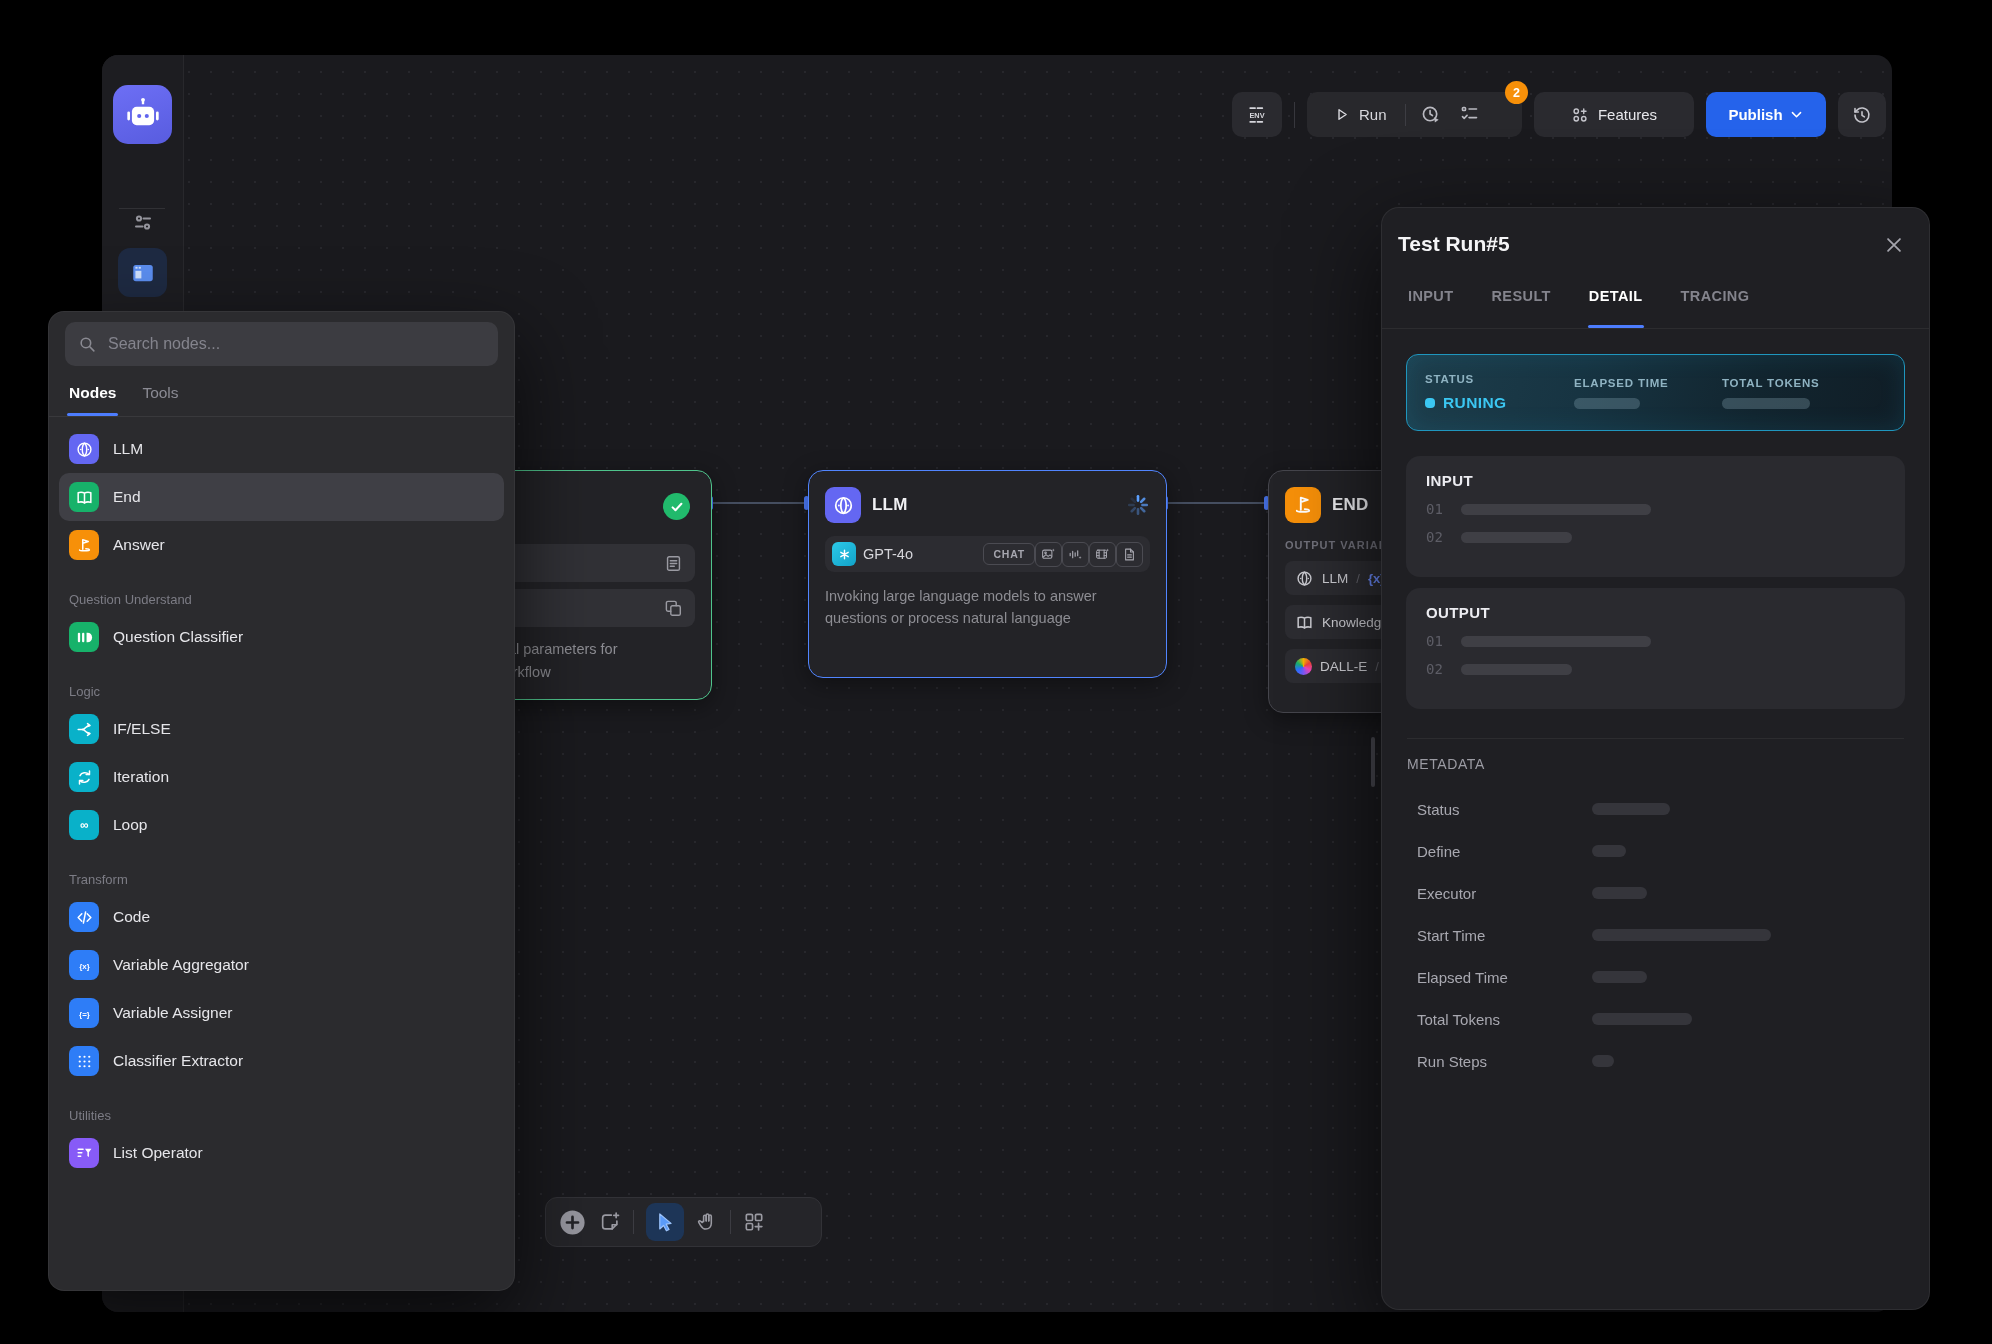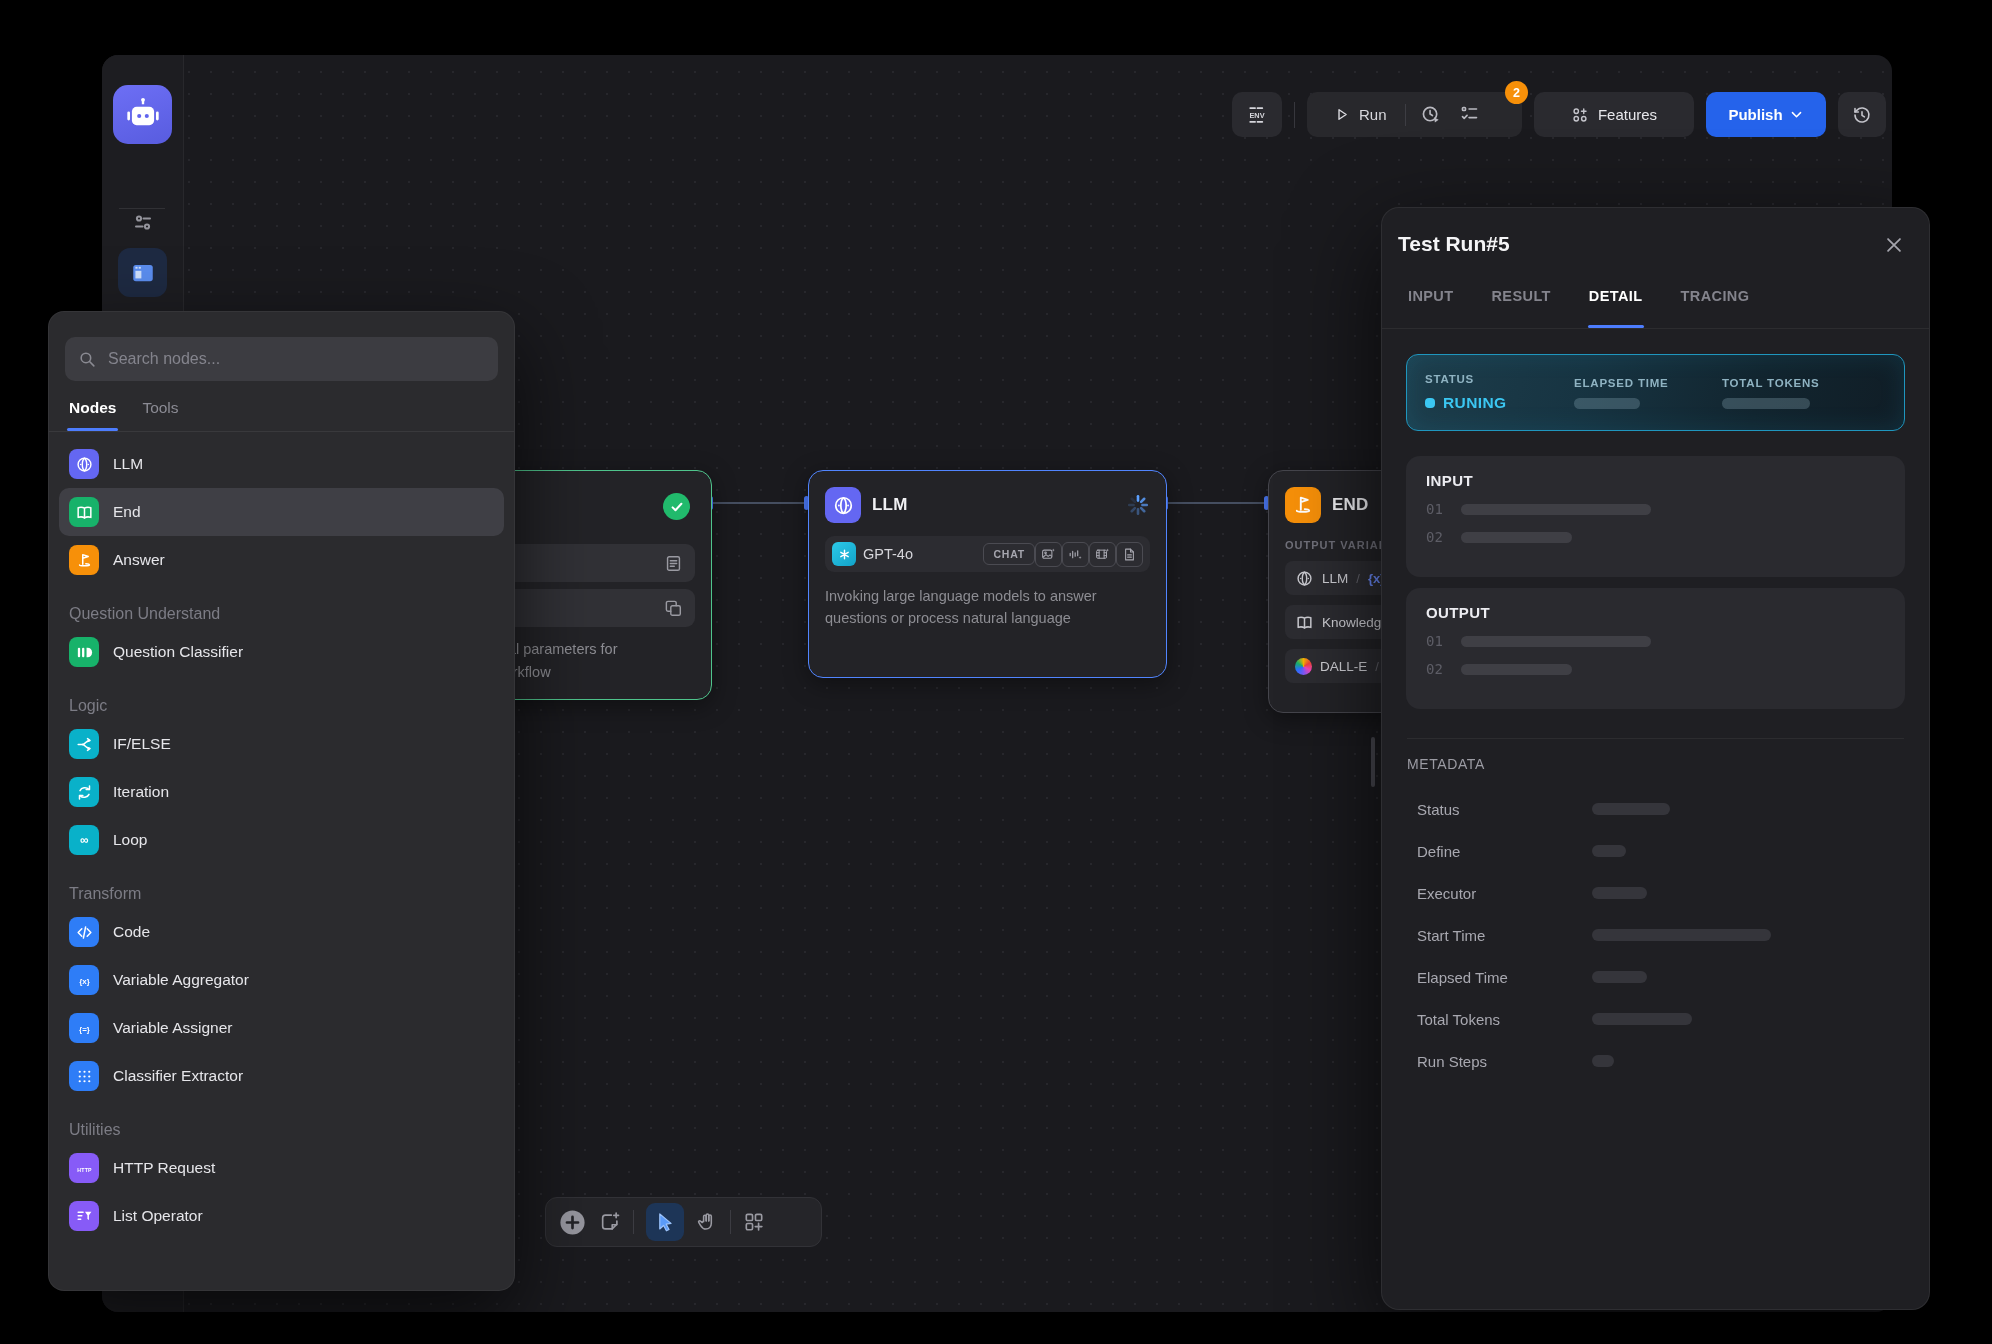--- a/index.html
+++ b/index.html
@@ -92,39 +92,39 @@
   #canvas-toolbar{position:absolute;left:443px;top:1142px;width:277px;height:50px;background:#252529;
     border:1px solid #323237;border-radius:12px;display:flex;align-items:center;padding:0 12px;gap:12px;box-sizing:border-box;}
   .ct-item{display:flex;align-items:center;justify-content:center;color:#9a9aa2;}
   .ct-item svg{width:22px;height:22px;}
   .ct-item.big svg{width:29px;height:29px;}
   .ct-div{width:1px;height:24px;background:#3c3c42;}
   .ct-active{width:38px;height:38px;border-radius:9px;background:#1d3557;}
   .ct-active svg{width:22px;height:22px;}
   
   #palette{position:absolute;left:48px;top:311px;width:467px;height:980px;background:#2b2b2e;border-radius:16px;
-    border:1px solid rgba(255,255,255,.05);box-shadow:0 30px 80px rgba(0,0,0,.65);padding:25px 0 0;box-sizing:border-box;}
+    border:1px solid rgba(255,255,255,.05);box-shadow:0 30px 80px rgba(0,0,0,.65);padding:10px 0 0;box-sizing:border-box;}
   #search-box{margin:0 16px;height:44px;background:#3c3c41;border-radius:10px;display:flex;align-items:center;
     padding:0 13px;gap:9px;}
   #search-box svg{width:19px;height:19px;color:#8a8a92;flex:none;}
   #search-input{background:transparent;border:none;outline:none;color:#e6e6ea;font-size:16px;width:100%;
     font-family:"Liberation Sans",sans-serif;}
   #search-input::placeholder{color:#84848d;}
   #palette-tabs{margin:14px 20px 0;display:flex;gap:26px;height:36px;position:relative;}
   .pt{font-size:15.5px;color:#8b8b94;padding-top:4px;position:relative;}
   .pt.active{color:#fff;font-weight:700;}
   .pt.active::after{content:"";position:absolute;left:-2px;right:-2px;bottom:0;height:3px;border-radius:2px;background:#4d7dfe;}
   #palette-divider{height:1px;background:rgba(255,255,255,.07);}
   #palette-list{padding:8px 10px 0;}
   .p-item{height:48px;display:flex;align-items:center;gap:14px;padding:0 10px;border-radius:10px;}
   .p-item.hl{background:#3f3f45;}
   .p-icon{width:30px;height:30px;border-radius:8px;color:#fff;display:flex;align-items:center;justify-content:center;flex:none;}
   .p-icon svg{width:19px;height:19px;}
   .p-label{color:#e6e6ea;font-size:15.5px;}
-  .p-header{height:28px;margin-top:16px;display:flex;align-items:center;padding:0 10px;color:#7c7c85;font-size:16px;}
+  .p-header{height:28px;margin-top:16px;display:flex;align-items:center;padding:0 10px;color:#7c7c85;font-size:13px;}
   
   #run-panel{position:absolute;left:1381px;top:207px;width:549px;height:1103px;background:#1f1f23;border-radius:18px;
     border:1px solid rgba(255,255,255,.07);box-shadow:0 30px 90px rgba(0,0,0,.7);box-sizing:border-box;}
   #rp-title{position:absolute;left:16px;top:24px;color:#f4f4f6;font-size:21px;font-weight:700;}
   #rp-close{position:absolute;right:24px;top:26px;width:22px;height:22px;color:#a5a5ad;}
   #rp-tabs{position:absolute;left:26px;top:72px;height:48px;display:flex;gap:38px;}
   .rp-tab{font-size:14.5px;font-weight:700;letter-spacing:.4px;color:#84848d;display:flex;align-items:flex-start;
     padding-top:8px;position:relative;}
   .rp-tab.active{color:#fff;}
   .rp-tab.active::after{content:"";position:absolute;left:-1px;right:-1px;bottom:0;height:3px;border-radius:2px;background:#4d7dfe;}
@@ -580,28 +580,20 @@
             <circle cx="6" cy="18" r="1.4"></circle>
             <circle cx="12" cy="18" r="1.4"></circle>
             <circle cx="18" cy="18" r="1.4"></circle>
           </svg>
         </span>
         <span class="p-label">Classifier Extractor</span>
       </div>
       <div class="p-header">Utilities</div>
       <div class="p-item">
         <span class="p-icon" style="background: rgb(135, 91, 247);">
-          <svg viewBox="0 0 24 24" width="100%" height="100%">
-            <text x="12" y="16" text-anchor="middle" font-size="6.6" font-weight="700" fill="currentColor" font-family="Liberation Sans,sans-serif" letter-spacing="0.2">HTTP</text>
-          </svg>
-        </span>
-        <span class="p-label">HTTP Request</span>
-      </div>
-      <div class="p-item">
-        <span class="p-icon" style="background: rgb(135, 91, 247);">
           <svg viewBox="0 0 24 24" width="100%" height="100%" fill="none" stroke="currentColor" stroke-width="1.9" stroke-linecap="round" stroke-linejoin="round">
             <path d="M4 6.5h6.2M4 11h4.6M4 15.5h3.2"></path>
             <path d="M12.6 6h8.2l-3.2 4.5v6l-1.9-1.5v-4.5z" fill="currentColor" stroke="none"></path>
           </svg>
         </span>
         <span class="p-label">List Operator</span>
       </div>
     </div>
 </div>
 

